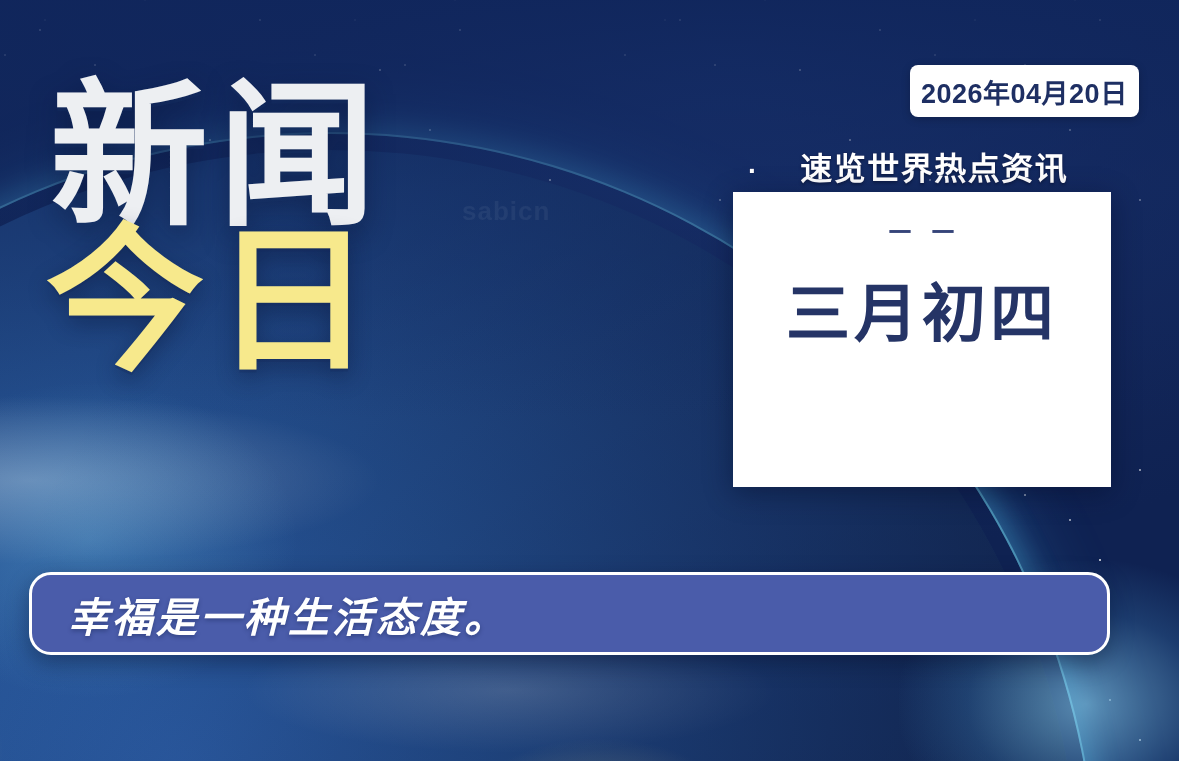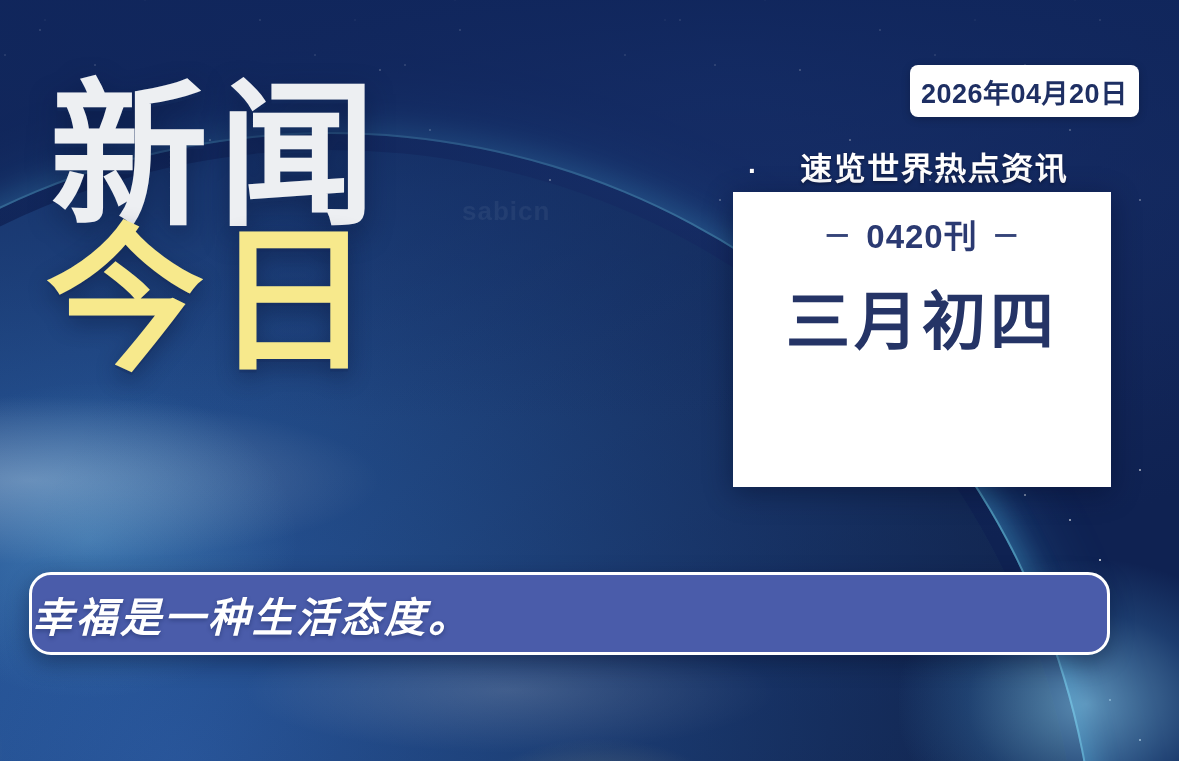--- a/index.html
+++ b/index.html
@@ -253,20 +253,21 @@
     width: 1081px; height: 83px;
     box-sizing: border-box;
     background: #4A5CAA;
     border: 3px solid #FFFFFF;
     border-radius: 22px;
     display: flex;
     align-items: center;
     box-shadow: 0 8px 22px rgba(4,12,40,.4);
   }
   .quote-text {
+    margin-left: 36px;
     font-size: 41px;
     font-weight: 700;
     letter-spacing: 3px;
     color: #FFFFFF;
     font-style: italic;
     text-shadow: 0 2px 4px rgba(10,22,60,.35);
   }
 </style>
 </head>
 <body>
@@ -298,21 +299,20 @@
   </div>
 
   <div class="tagline">
     <span class="dot">·</span>
     <span class="sub">速览世界热点资讯</span>
   </div>
 
   <div class="info-card">
     <div class="issue-row">
       <span class="dash">－</span>
-      <span>0420刊</span>
       <span class="dash">－</span>
     </div>
     <div class="lunar">三月初四</div>
   </div>
 
   <div class="quote-banner">
     <span class="quote-text">幸福是一种生活态度。</span>
   </div>
 
 </div>

